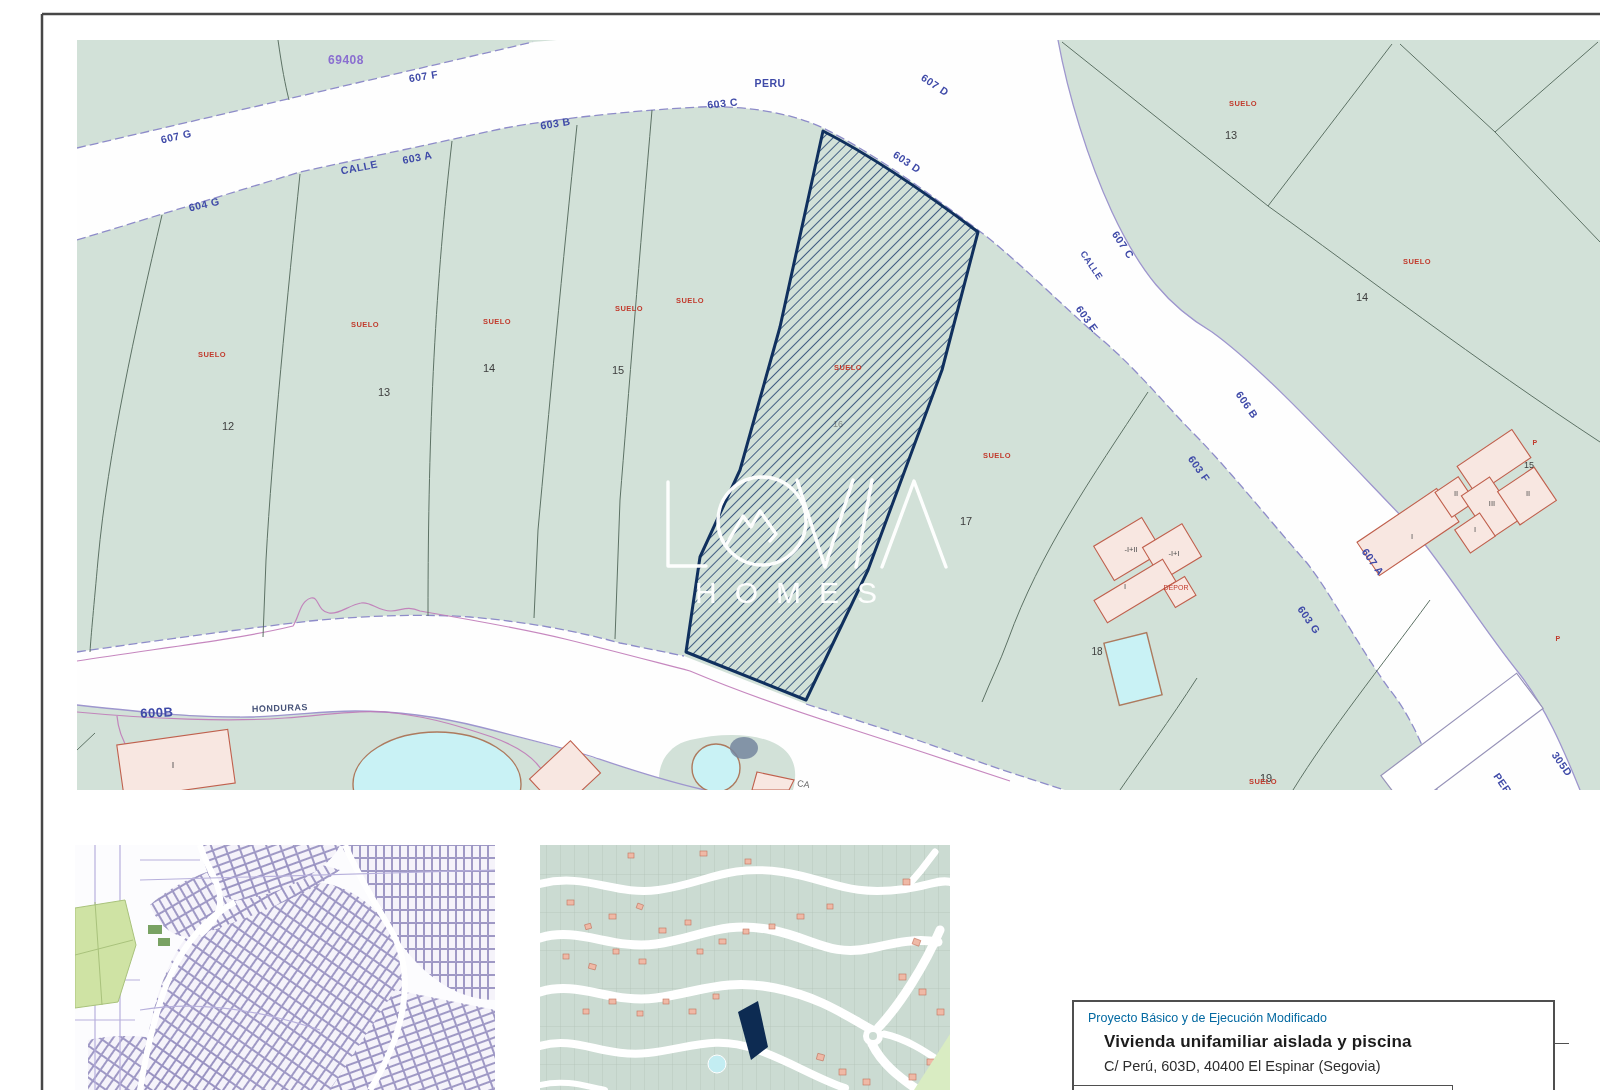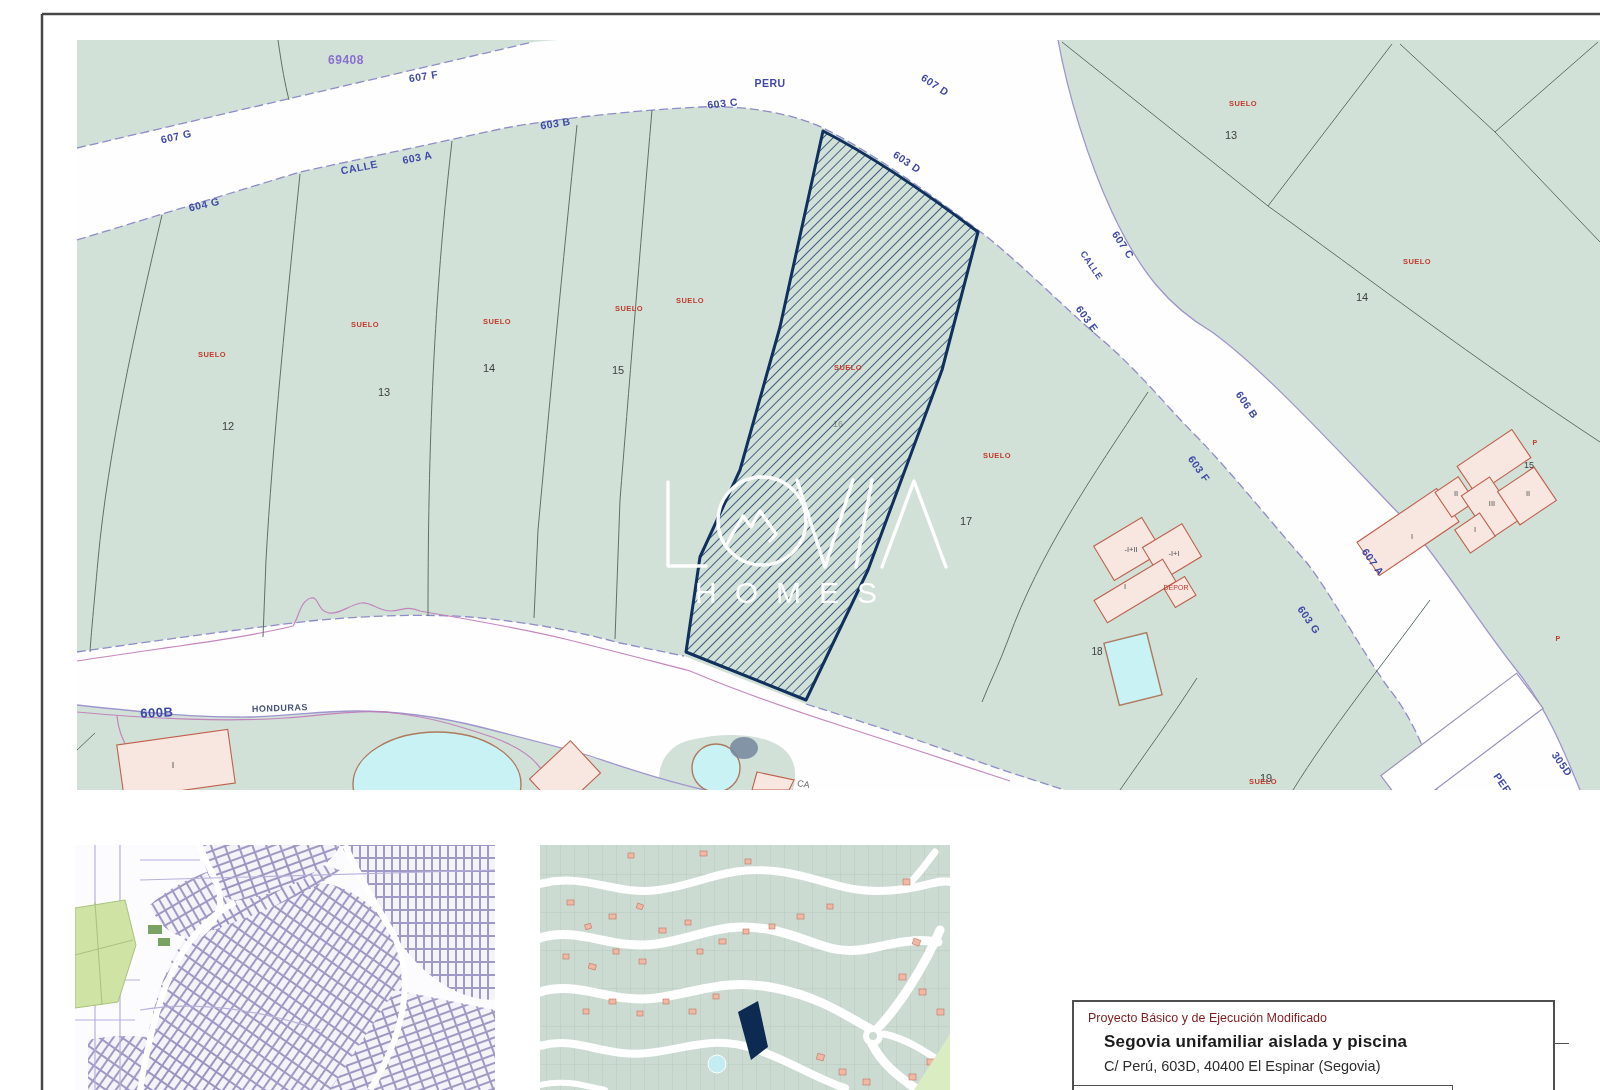--- a/index.html
+++ b/index.html
@@ -27,21 +27,21 @@
   .pool{fill:var(--pool);stroke:#ad7a5e;stroke-width:1.4px;}
   .sagefill{fill:var(--sage);}
   .wm{stroke:#fff;stroke-width:3.4px;fill:none;stroke-linecap:round;stroke-linejoin:round;opacity:.97;}
   .wm-text{fill:#fff;font-size:30px;letter-spacing:18px;opacity:.97;}
   .frame-line{stroke:#474747;stroke-width:2.5px;}
   .i2-street{fill:none;stroke:#fff;stroke-linecap:round;}
   .i2-house{fill:#efb9a6;stroke:#c2745e;stroke-width:.6px;}
   .i1-road{fill:none;stroke:#b7b0dc;stroke-width:1.2px;}
   .title-block{position:absolute;left:1072px;top:1000px;width:483px;height:95px;
         border:2px solid #4f4f4f;border-bottom:none;box-sizing:border-box;background:#fff;}
-  .tb-line1{margin:9px 0 0 14px;font-size:12.5px;color:#7f1d1d;}
+  .tb-line1{margin:9px 0 0 14px;font-size:12.5px;color:#0369a1;}
   .tb-line2{margin:7px 0 0 30px;font-size:17px;font-weight:700;color:#1c1c1c;letter-spacing:.2px;}
   .tb-line3{margin:6px 10px 0 30px;font-size:14.5px;color:#2e2e2e;}
   .tb-div-h{position:absolute;left:0;top:83px;width:378px;border-top:1.5px solid #4f4f4f;}
   .tb-div-v{position:absolute;left:378px;top:83px;height:12px;border-left:1.5px solid #4f4f4f;}
   .tb-tick{position:absolute;right:-16px;top:41px;width:16px;border-top:1.5px solid #4f4f4f;}
 </style>
 </head>
 <body>
 
 <div class="page">
@@ -305,19 +305,19 @@
     </g>
     <path d="M738,1012 L758,1001 L768,1047 L751,1060 Z" fill="#0d2b52"></path>
     <circle cx="717" cy="1064" r="9" fill="#c3edf2" stroke="#fff" stroke-width="1"></circle>
     <path d="M914,1090 L950,1034 L950,1090 Z" fill="#d9ecc2"></path>
   </g>
 </svg>
 
 
 <div class="title-block">
   <div class="tb-line1">Proyecto Básico y de Ejecución Modificado</div>
-  <div class="tb-line2">Segovia unifamiliar aislada y piscina</div>
+  <div class="tb-line2">Vivienda unifamiliar aislada y piscina</div>
   <div class="tb-line3">C/ Perú, 603D, 40400 El Espinar  (Segovia)</div>
   <div class="tb-div-h"></div>
   <div class="tb-div-v"></div>
   <div class="tb-tick"></div>
 </div>
 </div>
 
 </body></html>

